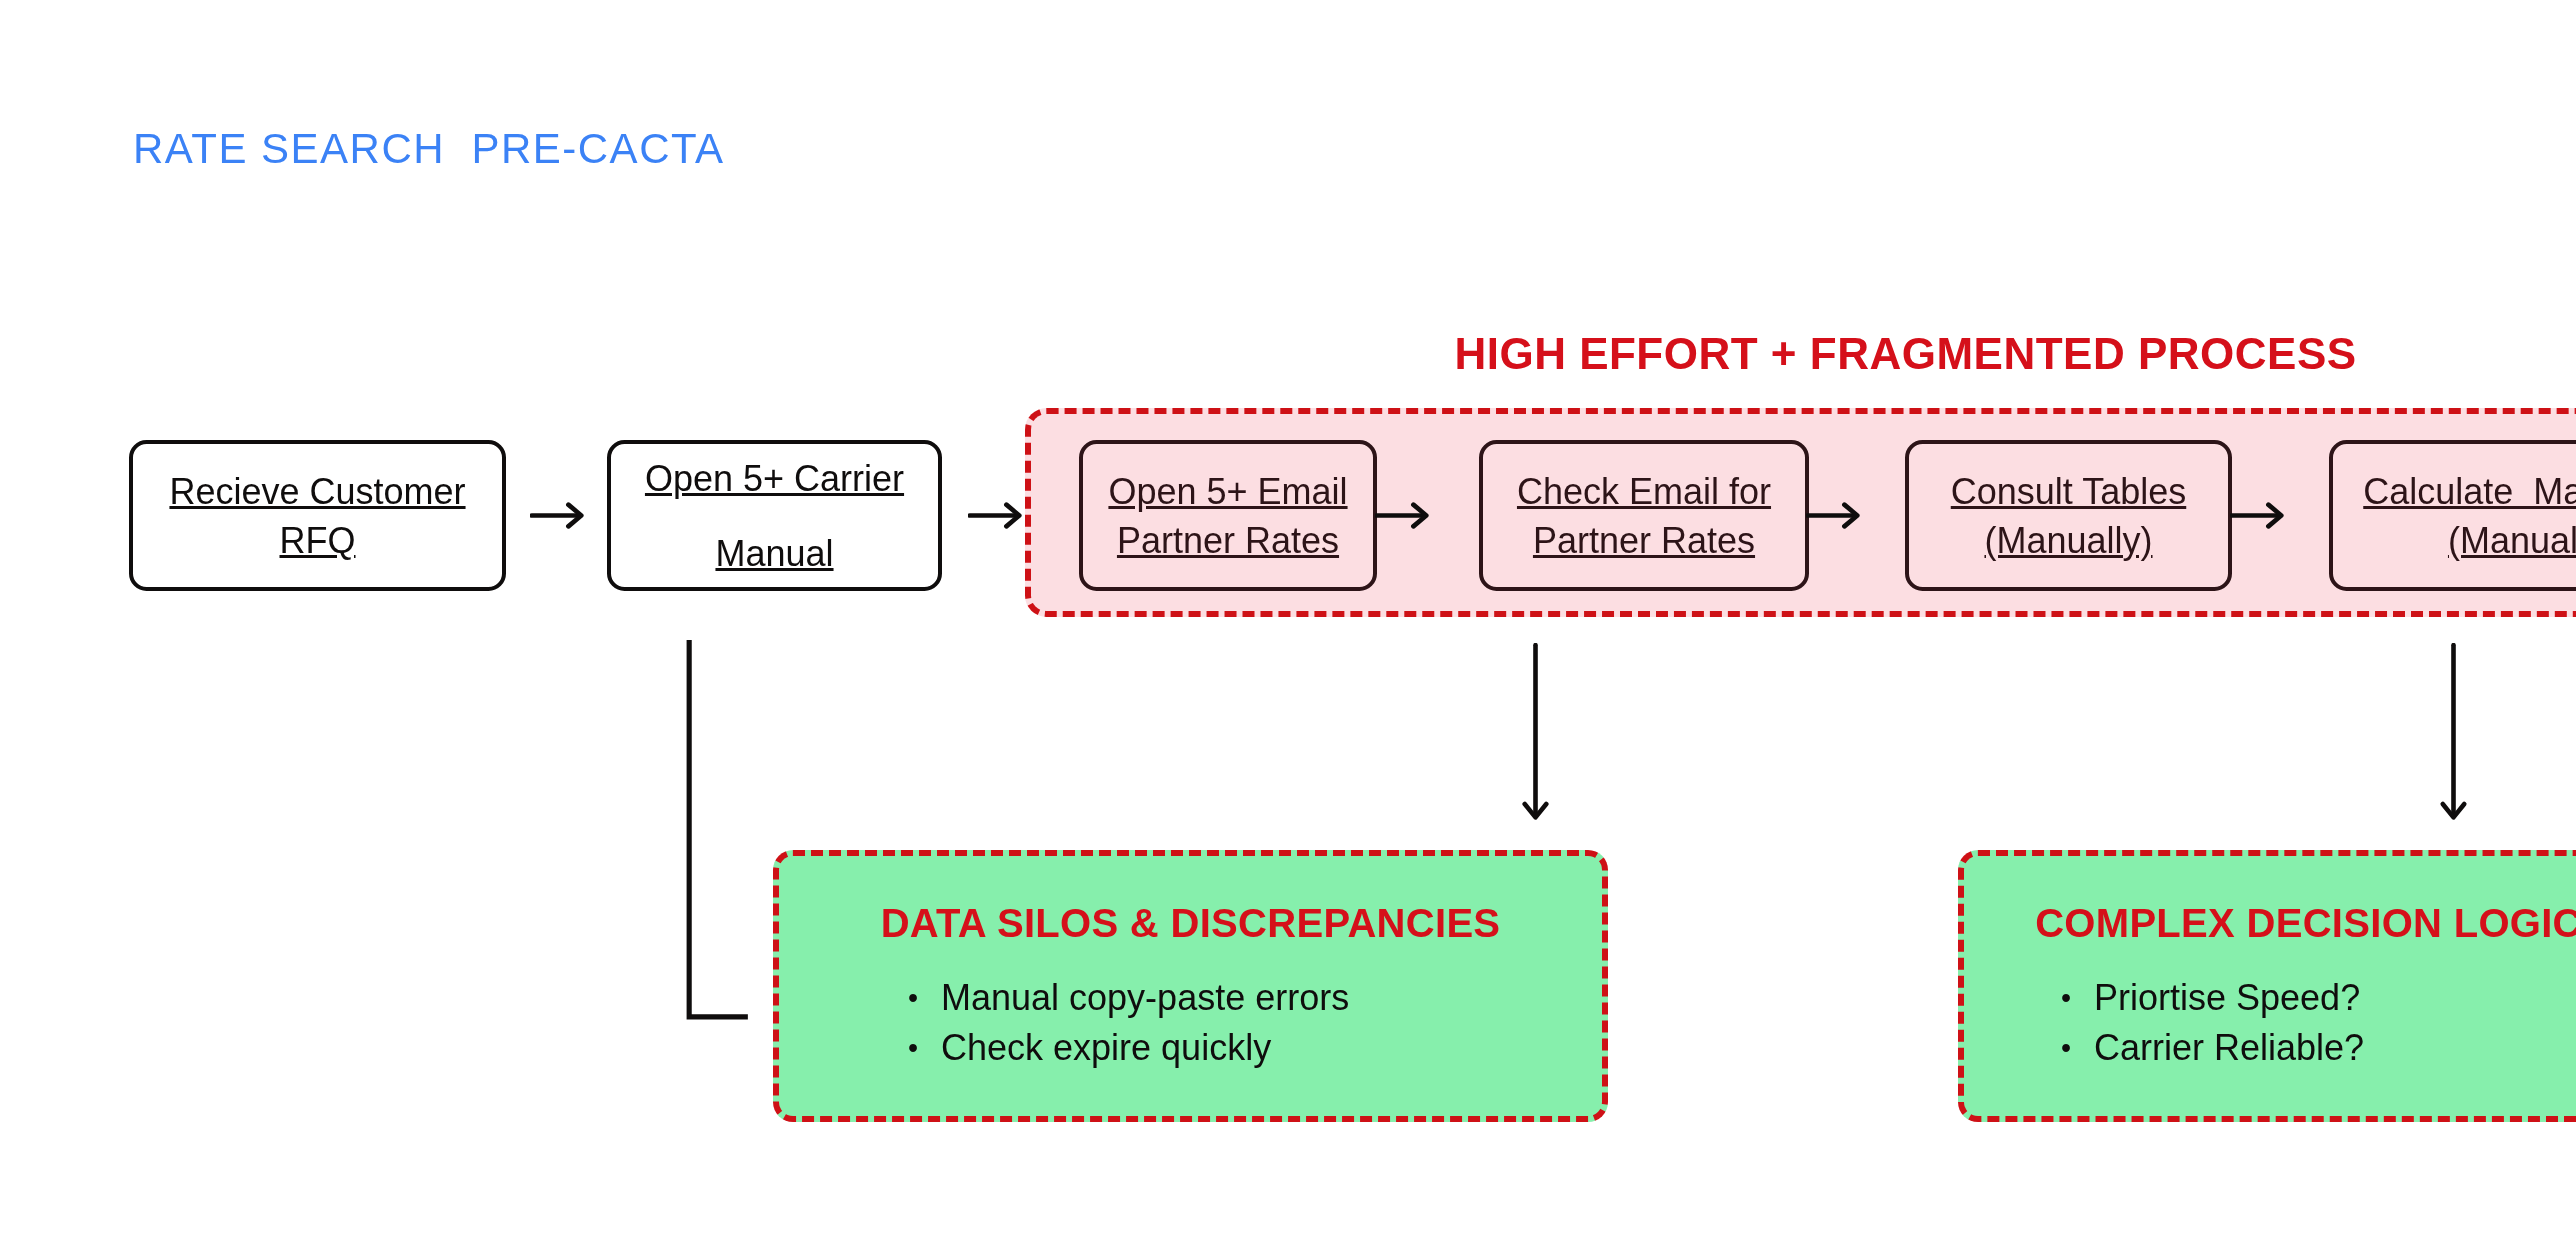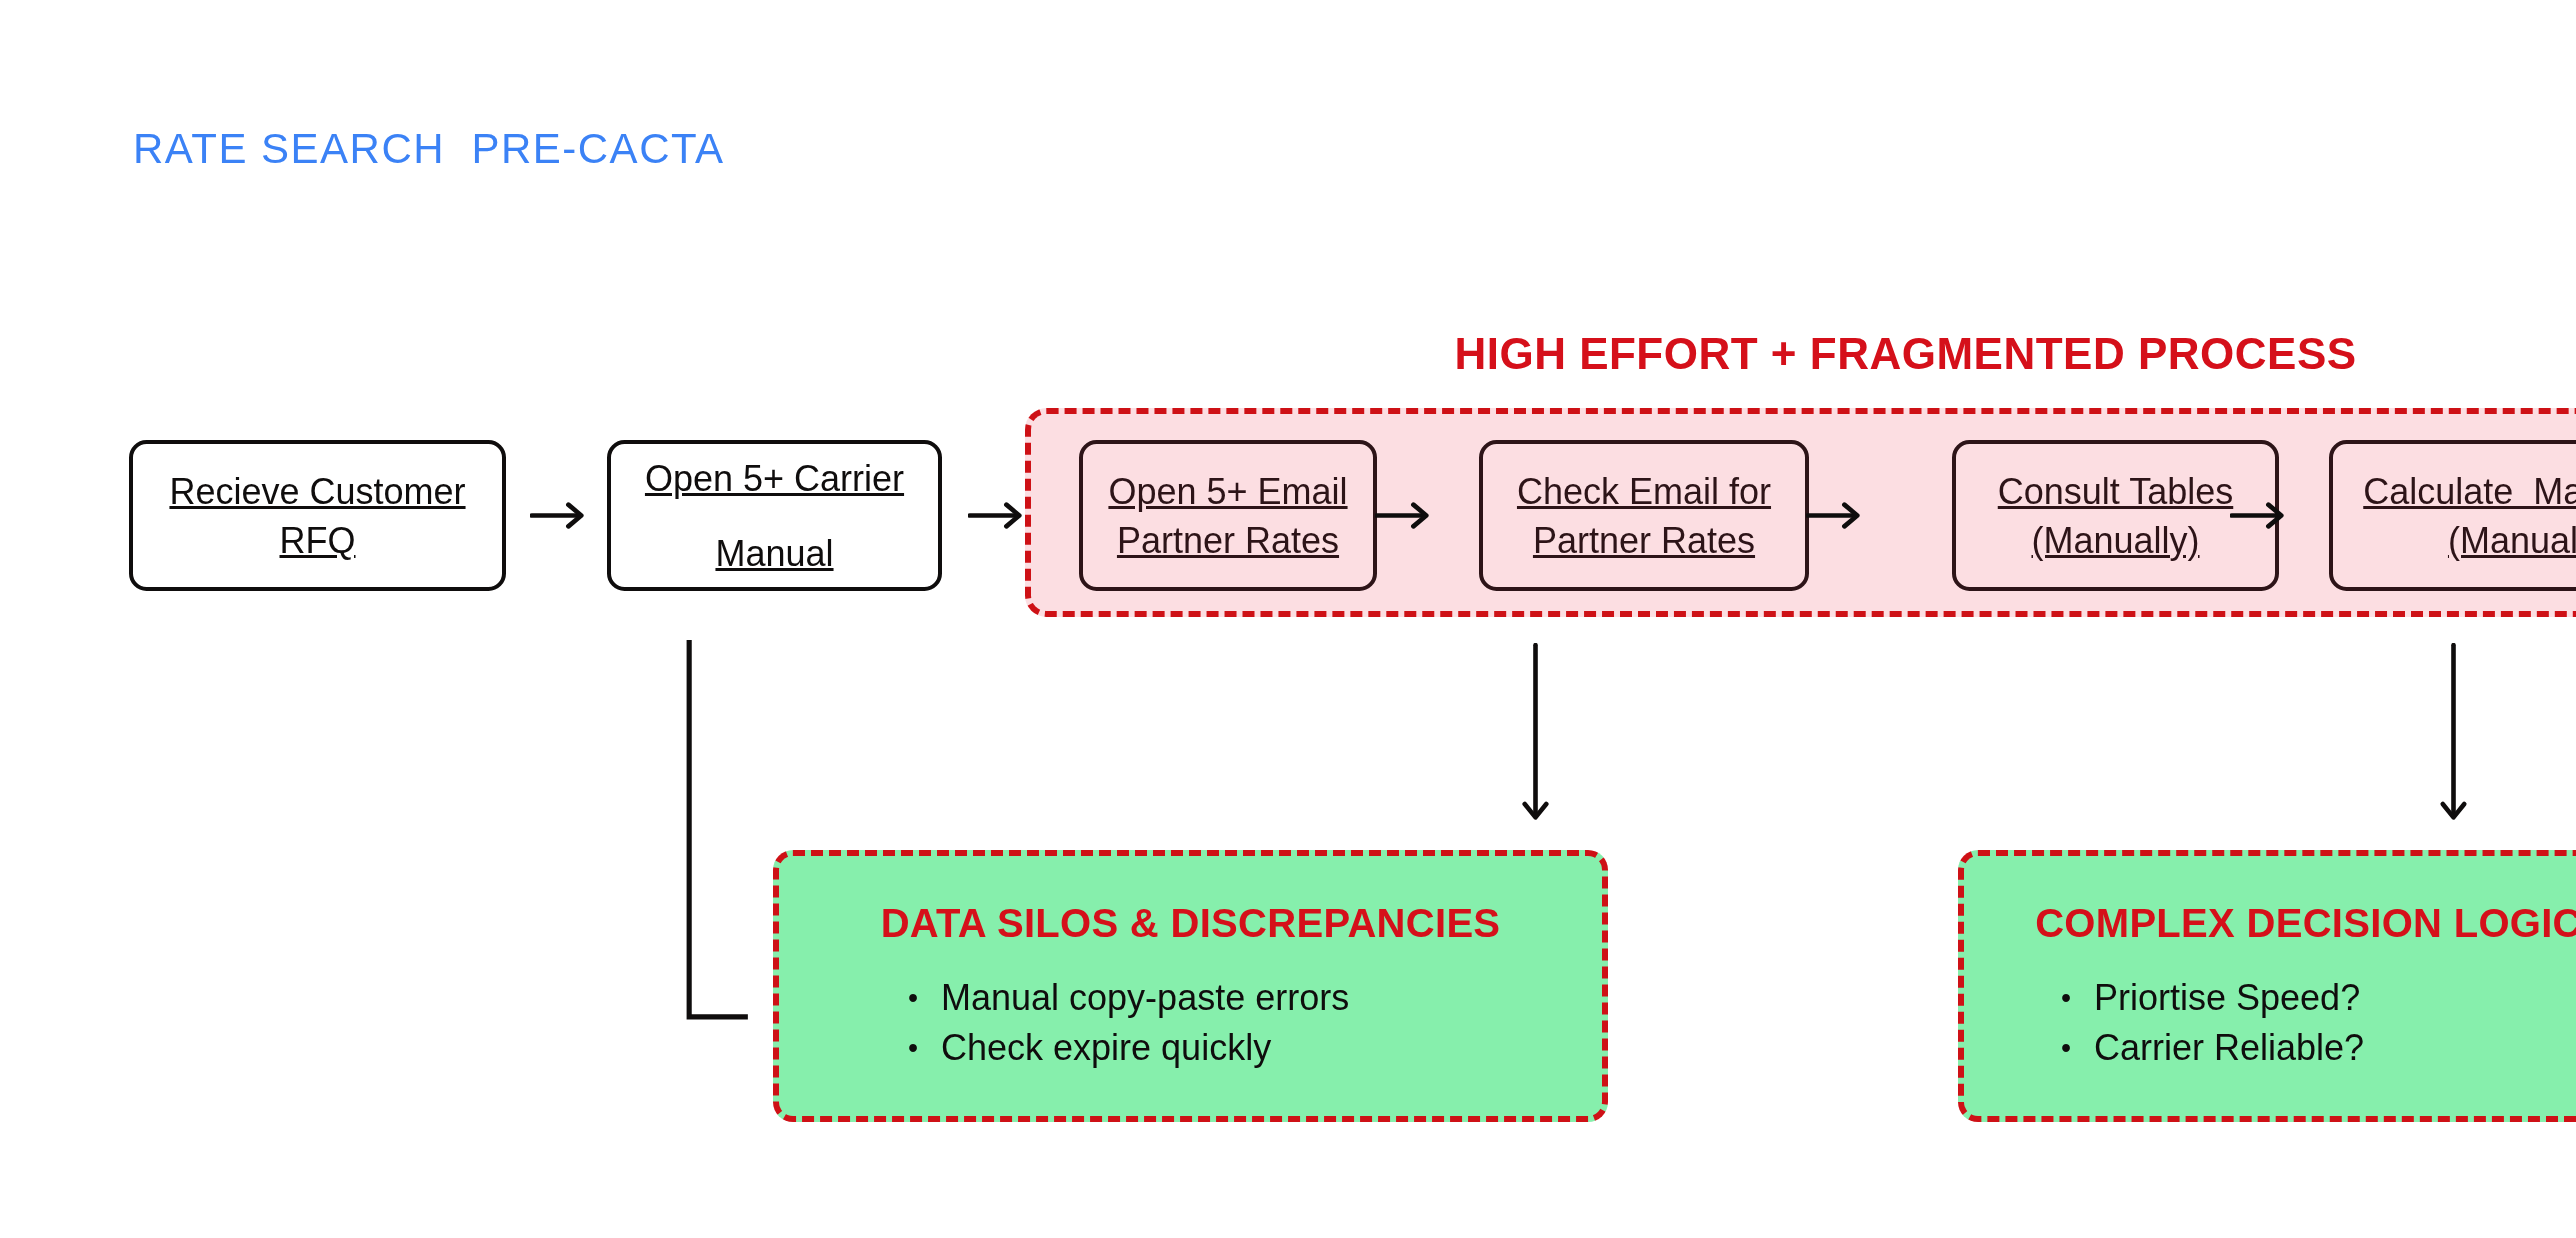--- a/index.html
+++ b/index.html
@@ -42,21 +42,21 @@
     z-index:2;
     text-decoration:underline;
   }
   .step .l{white-space:pre;display:block;}
   .step.plain{background:#ffffff;border:4.1px solid #0f0d0d;color:#0f0d0d;}
   .step.highlight{background:#fcdee2;border:4.1px solid #2d1418;color:#2d1418;margin-left:36px;}
   #step-receive-rfq   {left:129px; width:377px;}
   #step-open-portals  {left:607px;width:335px;gap:26px;}
   #step-open-email    {left:1043px;width:298px;}
   #step-check-email   {left:1443px;width:330px;}
-  #step-consult-tables{left:1916px;width:327px;}
+  #step-consult-tables{left:1869px;width:327px;}
   #step-calc-margin   {left:2293px;width:478px;}
   
   .h-arrow{position:absolute;top:500px;width:54px;height:31px;z-index:3;}
   #arrow-1{left:530px;}
   #arrow-2{left:968px;}
   #arrow-3{left:1375px;}
   #arrow-4{left:1806px;}
   #arrow-5{left:2230px;}
   .v-arrow{position:absolute;top:643px;width:41px;height:178px;z-index:3;}
   #down-arrow-1{left:1515px;}

